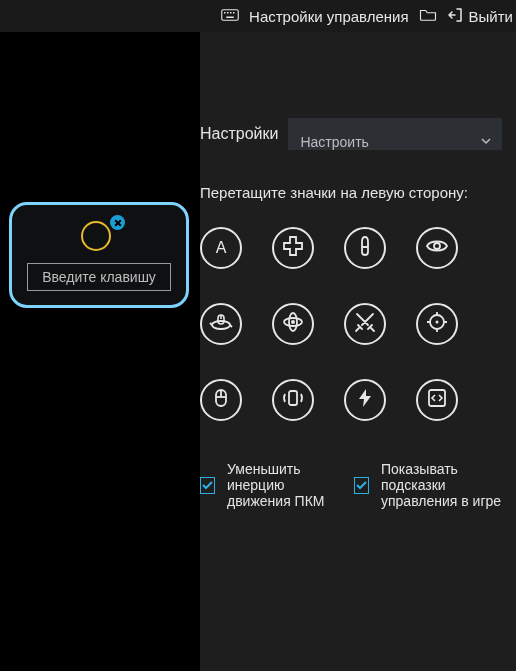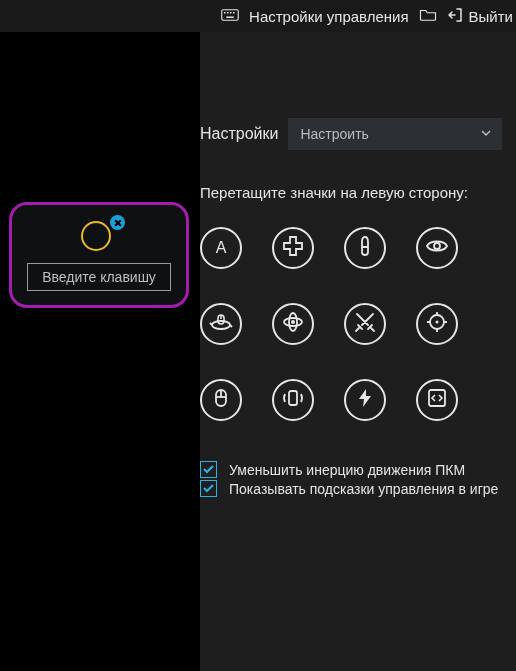--- a/index.html
+++ b/index.html
@@ -40,21 +40,21 @@
       height: 100%;
       position: relative;
       background: #000;
     }
     .mapping-card {
       position: absolute;
       top: 170px;
       left: 9px;
       width: 180px;
       height: 106px;
-      border: 3px solid #a21caf;
+      border: 3px solid #7dd3fc;
       border-radius: 18px;
       background: #0f1012;
       display: flex;
       flex-direction: column;
       align-items: center;
       padding-top: 12px;
     }
     .mapping-icon-wrap {
       position: relative;
       width: 40px; height: 40px;
@@ -103,21 +103,21 @@
       display: flex; align-items: center; gap: 10px;
       margin-bottom: 34px;
     }
     .settings-label { font-size: 16px; color: #e4e4e4; }
     .settings-select {
       flex: 1;
       margin-right: 14px;
       height: 32px;
       background: #2c3034;
       border: none;
-      display: flex; align-items: center; justify-content: space-between;
+      display: flex; align-items: flex-end; justify-content: space-between;
       padding: 0 10px 0 12px;
       color: #b9bdc1;
       font-size: 14px;
       cursor: pointer;
     }
     .settings-select .chev { width: 12px; height: 12px; }
     .drag-title {
       font-size: 15px; color: #e4e4e4;
       margin-bottom: 26px;
     }
@@ -133,21 +133,21 @@
       border: 2px solid #e6e6e6;
       border-radius: 50%;
       display: flex; align-items: center; justify-content: center;
       cursor: pointer;
       background: transparent;
     }
     .tool-btn svg { width: 24px; height: 24px; }
     .tool-btn .txt { color: #e6e6e6; font-size: 16px; }
 
     .options-list {
-      display: flex; flex-direction: column; gap: 2px;
+      display: flex; flex-direction: row; gap: 10px;
     }
     .opt { display: flex; align-items: center; gap: 12px; font-size: 14px; color: #e4e4e4;}
     .opt-box {
       width: 17px; height: 17px;
       border: 1.5px solid #2bb1e6;
       display: flex; align-items: center; justify-content: center;
       cursor: pointer;
     }
     .opt-box svg { width: 13px; height: 11px; }
   </style>

